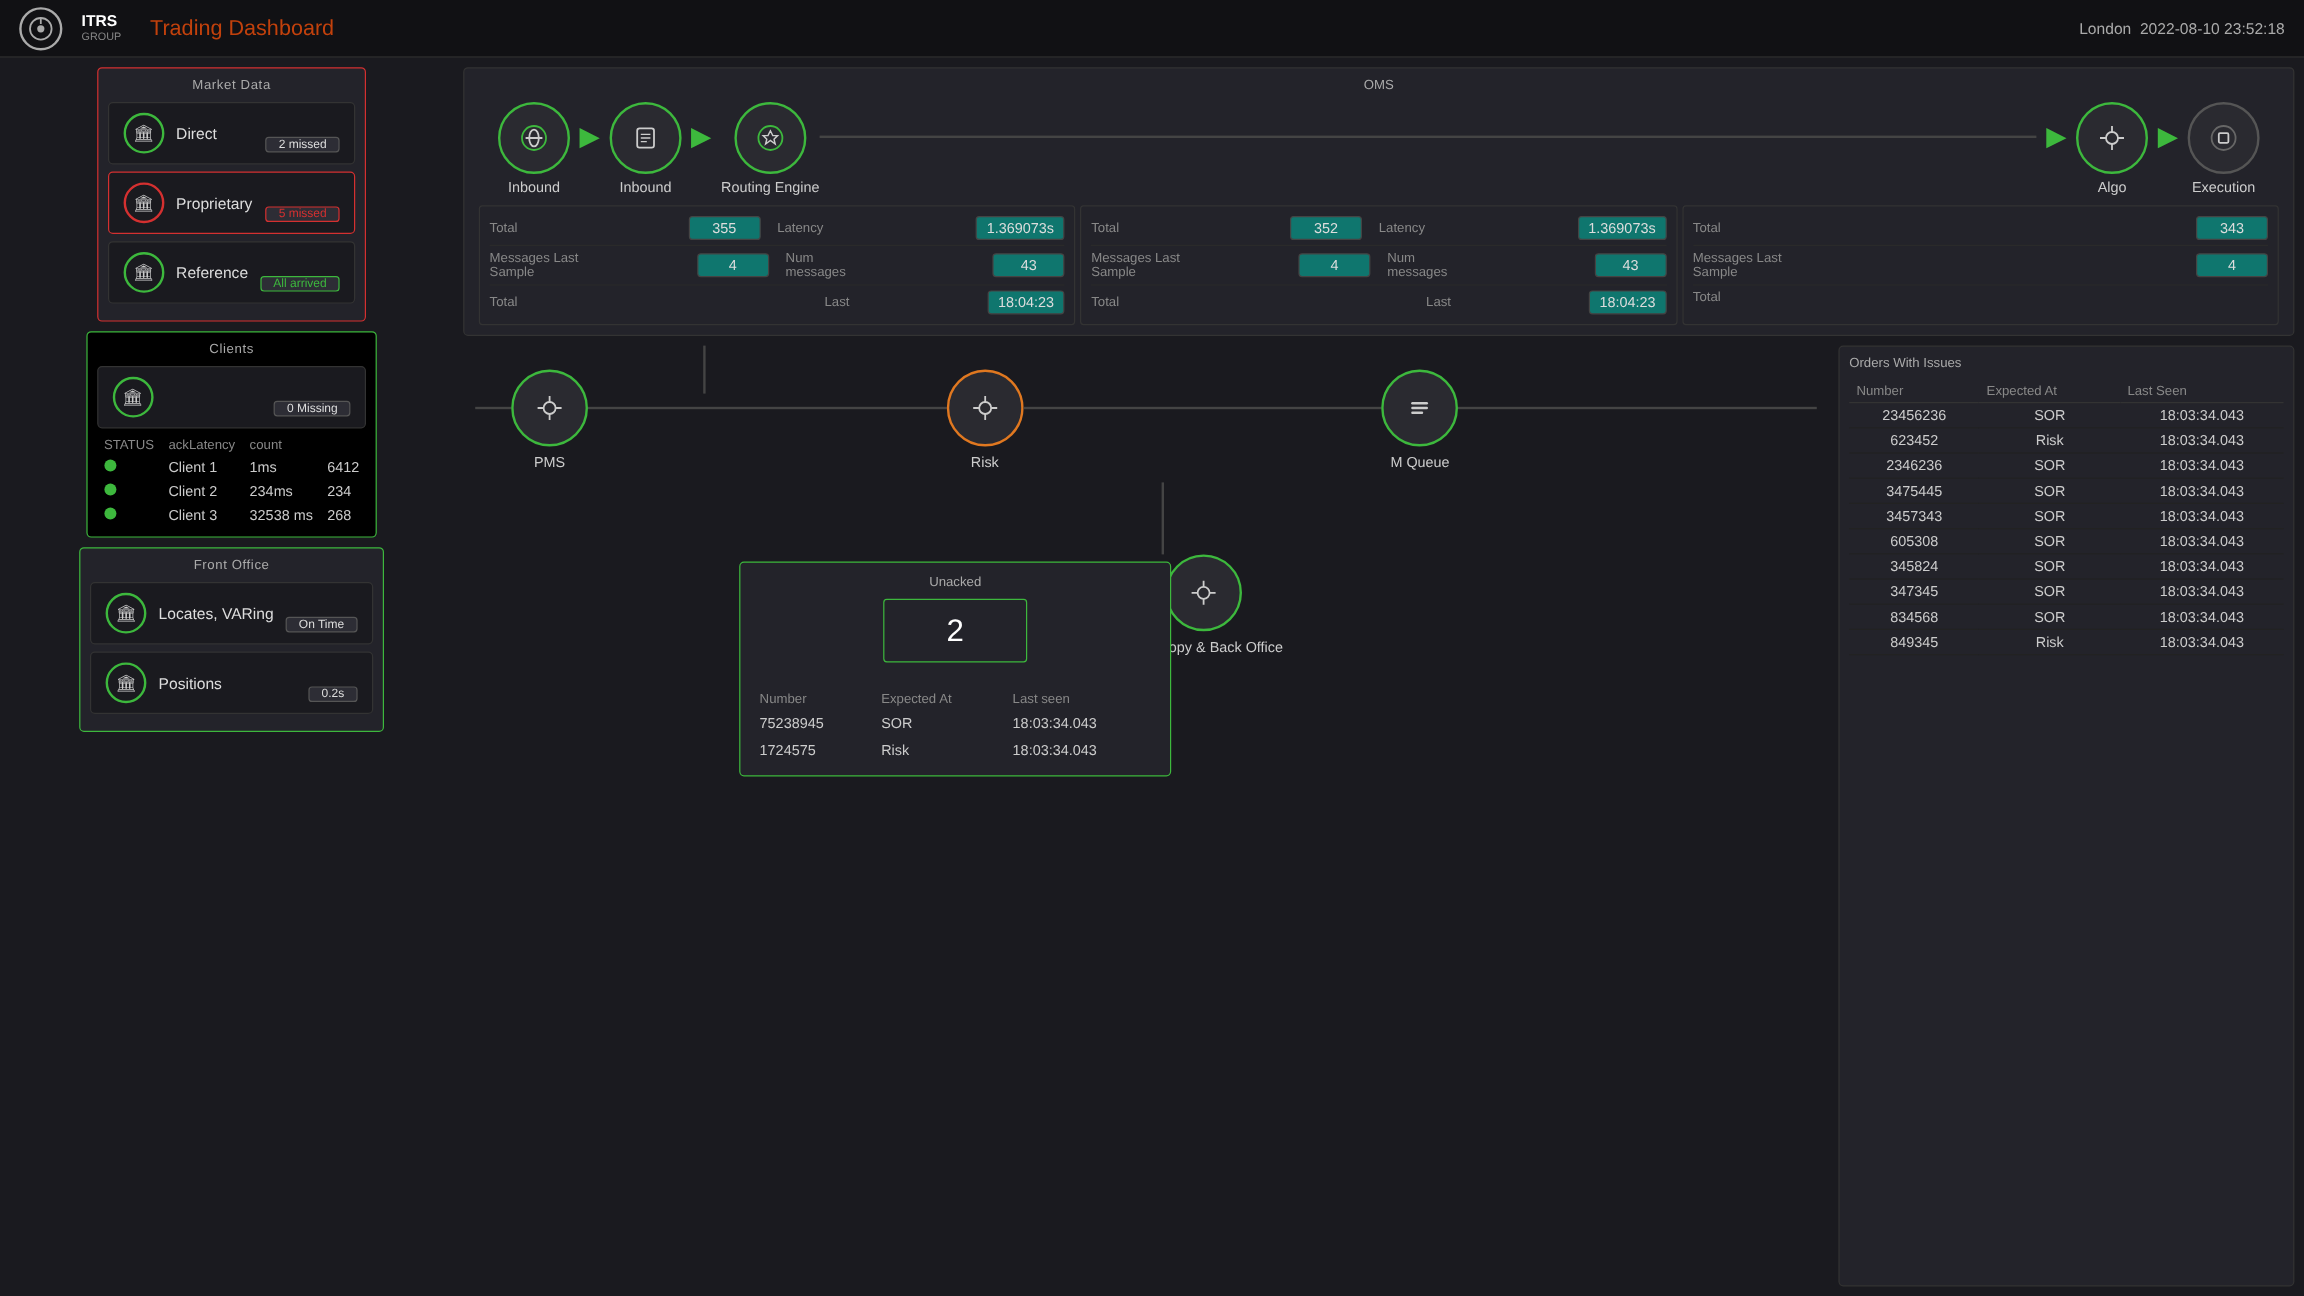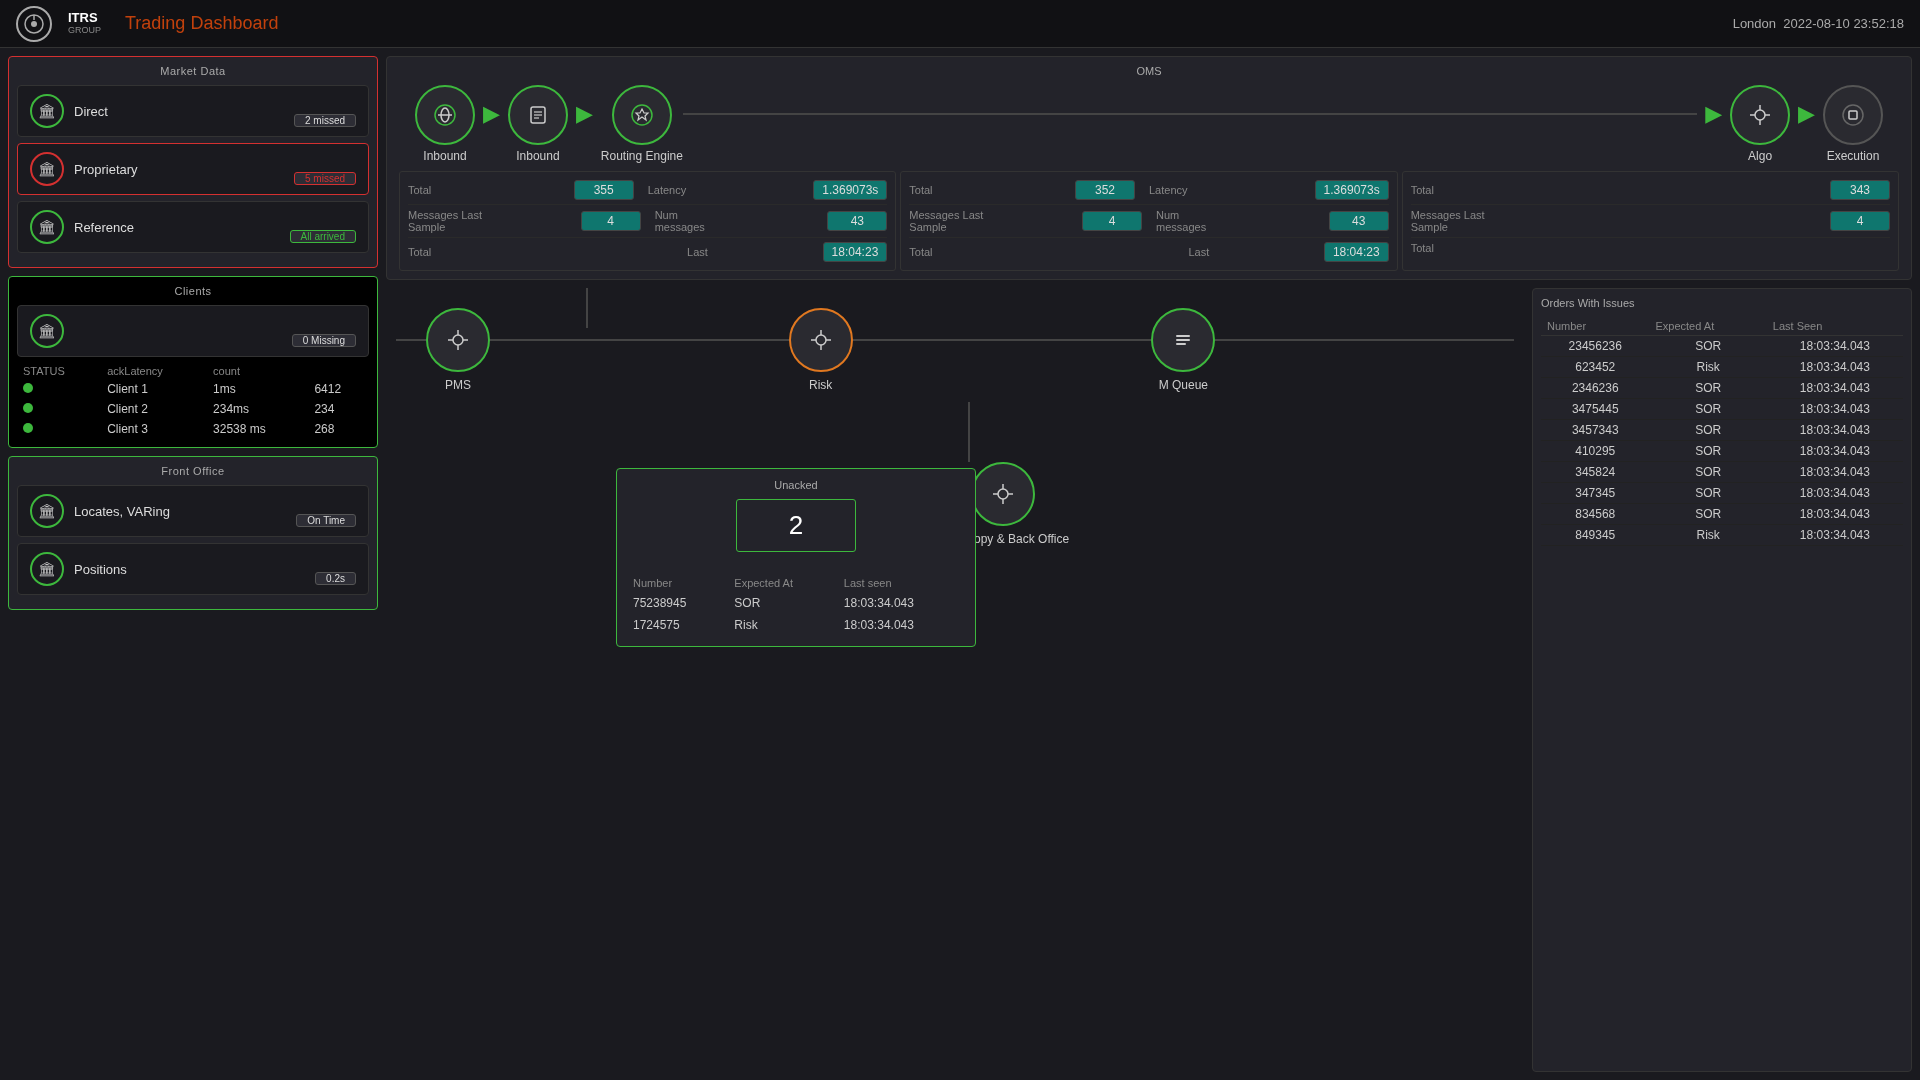--- a/index.html
+++ b/index.html
@@ -41,20 +41,21 @@
       gap: 8px;
     }
 
     
     .left-panel {
       width: 370px;
       display: flex;
       flex-direction: column;
       gap: 8px;
       flex-shrink: 0;
+      align-items: center;
     }
     .panel-title {
       text-align: center;
       color: #aaa;
       font-size: 11px;
       margin-bottom: 8px;
       letter-spacing: 0.5px;
     }
 
     
@@ -688,21 +689,21 @@
     <td>3475445</td>
     <td>SOR</td>
     <td>18:03:34.043</td>
   </tr>
               <tr>
     <td>3457343</td>
     <td>SOR</td>
     <td>18:03:34.043</td>
   </tr>
               <tr>
-    <td>410295</td>
+    <td>605308</td>
     <td>SOR</td>
     <td>18:03:34.043</td>
   </tr>
               <tr>
     <td>345824</td>
     <td>SOR</td>
     <td>18:03:34.043</td>
   </tr>
               <tr>
     <td>347345</td>

